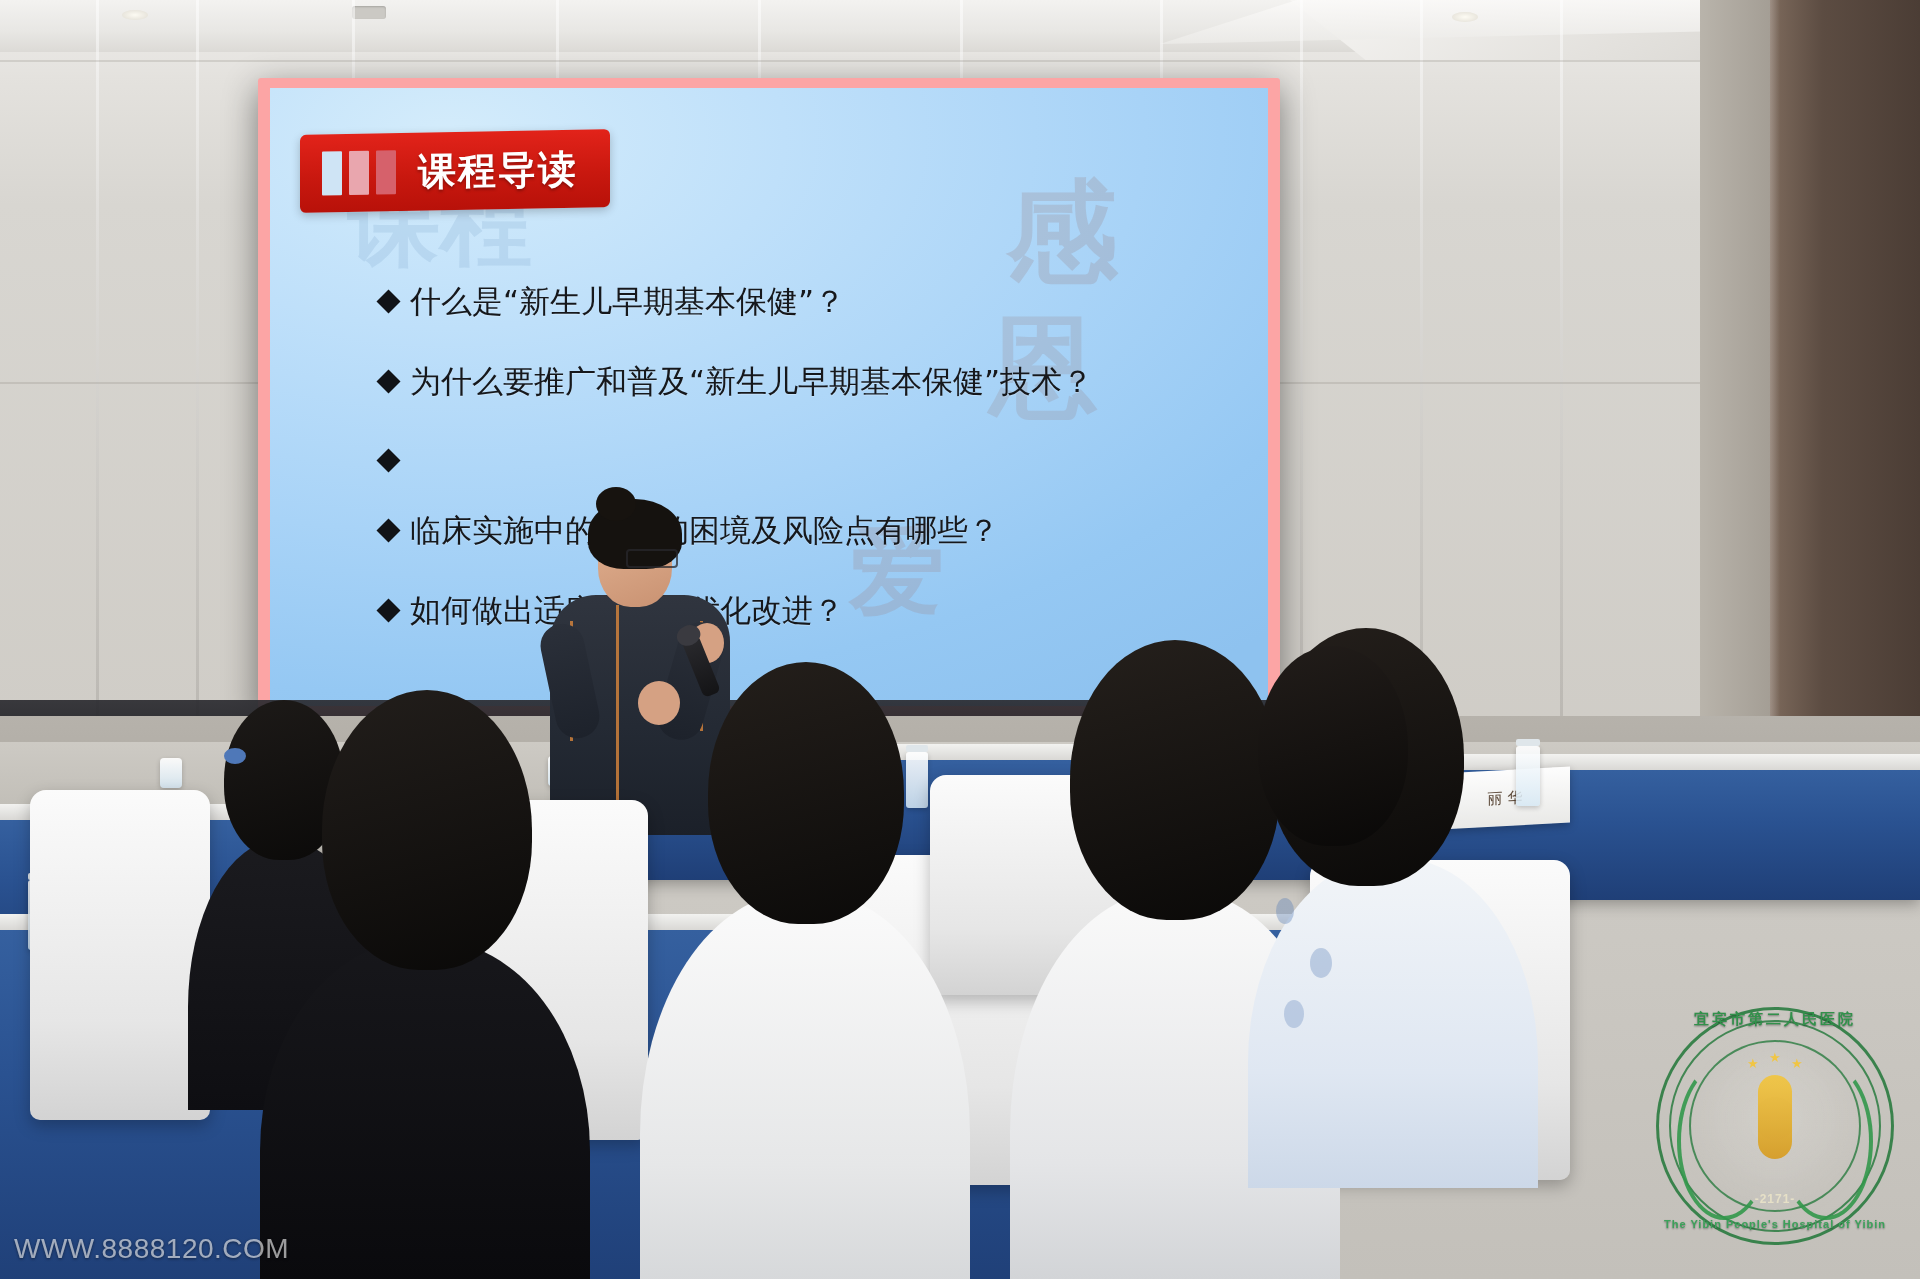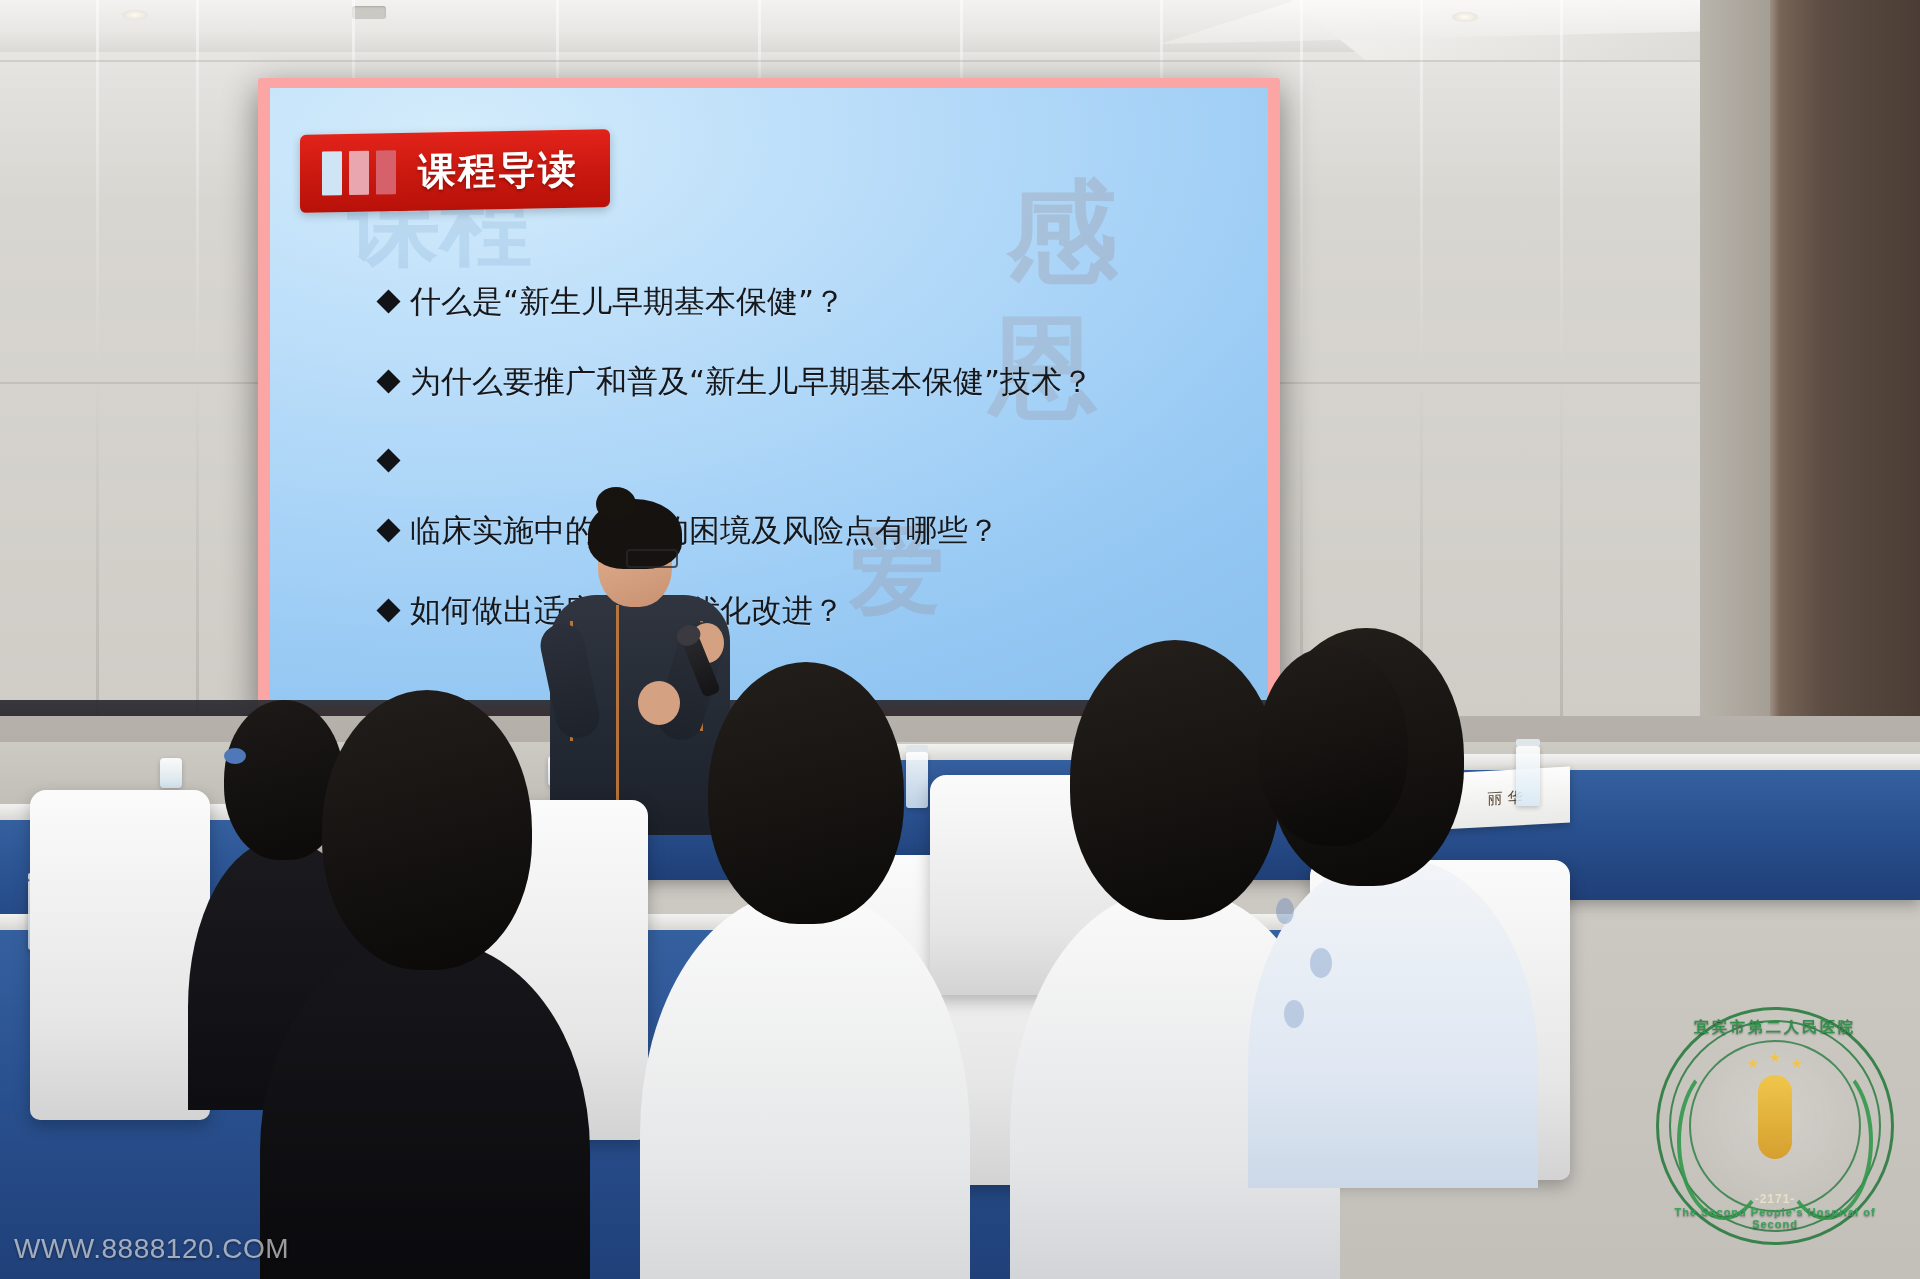--- a/index.html
+++ b/index.html
@@ -129,21 +129,21 @@
   .sp-hand{position:absolute;border-radius:50%;background:#d5a183;}
 
   
   .logo{position:absolute;right:26px;bottom:34px;width:232px;height:232px;border-radius:50%;
     border:3px solid rgba(34,120,58,.9);
     background:radial-gradient(circle at 50% 48%, rgba(255,255,255,.06), rgba(255,255,255,0) 70%);
     display:flex;align-items:center;justify-content:center;opacity:.95;}
   .logo-ring{position:absolute;inset:10px;border-radius:50%;border:2px solid rgba(34,120,58,.85);}
   .logo-inner{position:absolute;inset:30px;border-radius:50%;border:2px solid rgba(34,120,58,.8);
     background:radial-gradient(circle at 50% 45%, rgba(250,250,245,.18), rgba(255,255,255,0) 72%);}
-  .logo-cn{position:absolute;top:8px;left:0;width:100%;text-align:center;
+  .logo-cn{position:absolute;top:0;left:0;width:100%;text-align:center;
     color:#2a8f45;font-size:15px;font-weight:700;letter-spacing:3px;
     font-family:"DejaVu Sans","Liberation Sans",sans-serif;text-shadow:0 1px 2px rgba(0,0,0,.45);}
   .logo-en{position:absolute;bottom:12px;left:0;width:100%;text-align:center;
     color:#35a055;font-size:11px;font-weight:700;letter-spacing:1px;
     text-shadow:0 1px 2px rgba(0,0,0,.45);}
   .logo-year{position:absolute;bottom:36px;left:0;width:100%;text-align:center;
     color:#e8e2c8;font-size:12px;font-weight:700;letter-spacing:1px;}
   .logo-rod{position:absolute;left:50%;top:46%;transform:translate(-50%,-50%);
     width:34px;height:84px;border-radius:17px;
     background:linear-gradient(180deg,#f3c63e,#d79b1f);opacity:.95;}
@@ -323,18 +323,18 @@
     <div class="logo-ring"></div>
     <div class="logo-inner"></div>
     <div class="logo-cn">宜宾市第二人民医院</div>
     <div class="wreath" style="left:18px;top:52px;"></div>
     <div class="wreath" style="right:18px;top:52px;transform:scaleX(-1);"></div>
     <div class="logo-star" style="left:88px;top:46px;">★</div>
     <div class="logo-star" style="left:110px;top:40px;">★</div>
     <div class="logo-star" style="left:132px;top:46px;">★</div>
     <div class="logo-rod"></div>
     <div class="logo-year">-2171-</div>
-    <div class="logo-en">The Second People's Hospital of Second</div>
+    <div class="logo-en">The Yibin People's Hospital of Yibin</div>
   </div>
 
   <div class="watermark">WWW.8888120.COM</div>
 
 </div>
 
 </body></html>

